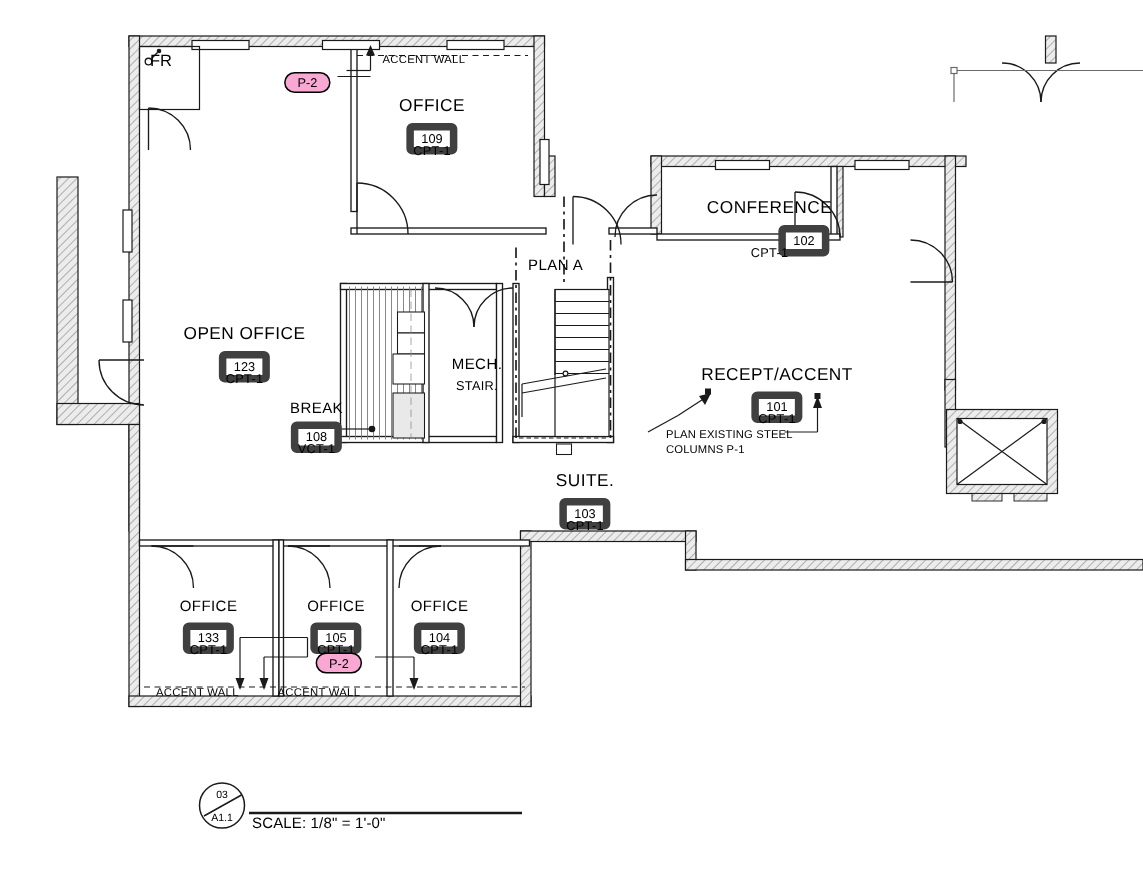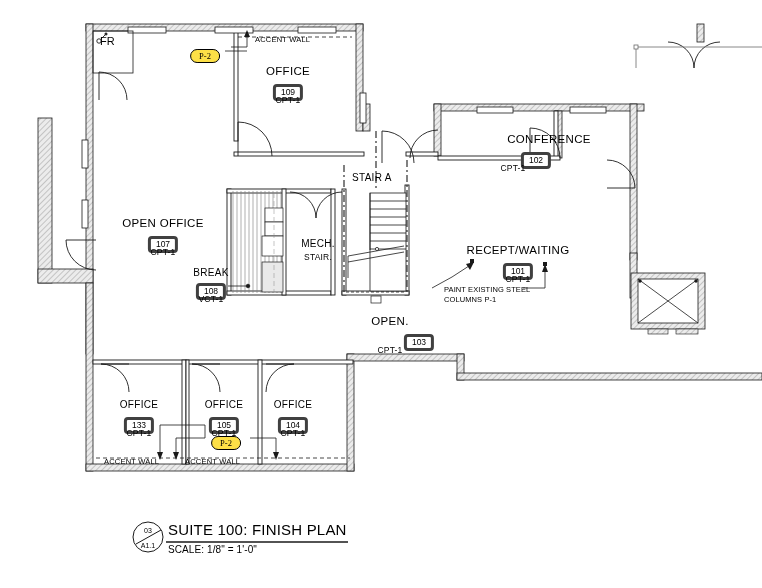--- a/index.html
+++ b/index.html
@@ -4,24 +4,24 @@
 <style>
   html,body{margin:0;padding:0;background:#ffffff;}
   body{width:762px;height:588px;overflow:hidden;
        font-family:"Liberation Sans", sans-serif;color:#000;}
   #sheet{position:relative;width:762px;height:588px;background:#fff;}
   svg#plan{position:absolute;left:0;top:0;width:762px;height:588px;}
   .lbl{position:absolute;white-space:nowrap;line-height:1;}
   .rname{font-size:11.5px;letter-spacing:.3px;text-align:left;}
   .rname.sm{font-size:10px;}
   .fin{font-size:8.5px;letter-spacing:.2px;text-align:center;}
-  .tagbox{display:inline-block;border:3px solid #404040;border-radius:4px;
+  .tagbox{display:inline-block;border:5px solid #404040;border-radius:4px;
           padding:0 5px;font-size:8.5px;line-height:11px;background:#fff;}
   .oval{display:inline-block;border:1px solid #000;border-radius:9px;
-        padding:1px 8px;font-size:8.5px;line-height:10px;background:#fde047;font-family:Liberation Serif, serif;}
+        padding:1px 8px;font-size:8.5px;line-height:10px;background:#f9a8d4;}
   .note{font-size:7.5px;letter-spacing:.1px;line-height:9.5px;}
   .acc{font-size:7.5px;letter-spacing:.2px;}
   .ttl{font-size:15px;letter-spacing:.2px;}
   .tsub{font-size:10px;letter-spacing:.1px;}
   .tnum{font-size:7px;text-align:center;}
   .ctr{transform:translateX(-50%);}
 </style>
 </head>
 <body>
 
@@ -263,34 +263,34 @@
       <ellipse cx="148" cy="537" rx="15" ry="15" fill="#fff" stroke="#1a1a1a" stroke-width="1"></ellipse>
       <line x1="136" y1="544" x2="161" y2="530" stroke="#1a1a1a" stroke-width="1"></line>
       <line x1="166" y1="542" x2="348" y2="542" stroke="#1a1a1a" stroke-width="1.6"></line>
     </g>
   </svg>
 
   <div class="lbl rname ctr" style="left:288px;top:66px;">OFFICE</div>
   <div class="lbl ctr" style="left:288px;top:82px;"><span class="tagbox">109</span></div>
   <div class="lbl fin ctr" style="left:288px;top:96px;">CPT-1</div>
 
-  <div class="lbl rname ctr" style="left:513px;top:134px;margin-left:36px;">CONFERENCE</div>
+  <div class="lbl rname ctr" style="left:513px;top:134px;">CONFERENCE</div>
   <div class="lbl ctr" style="left:513px;top:150px;margin-left:23px;"><span class="tagbox">102</span></div>
   <div class="lbl fin ctr" style="left:513px;top:164px;">CPT-1</div>
 
   <div class="lbl rname ctr" style="left:163px;top:218px;">OPEN OFFICE</div>
-  <div class="lbl ctr" style="left:163px;top:234px;"><span class="tagbox">107</span></div>
+  <div class="lbl ctr" style="left:163px;top:234px;"><span class="tagbox">123</span></div>
   <div class="lbl fin ctr" style="left:163px;top:248px;">CPT-1</div>
 
-  <div class="lbl rname ctr" style="left:518px;top:245px;">RECEPT/WAITING</div>
+  <div class="lbl rname ctr" style="left:518px;top:245px;">RECEPT/ACCENT</div>
   <div class="lbl ctr" style="left:518px;top:261px;"><span class="tagbox">101</span></div>
   <div class="lbl fin ctr" style="left:518px;top:275px;">CPT-1</div>
 
-  <div class="lbl rname ctr" style="left:390px;top:316px;">OPEN.</div>
-  <div class="lbl ctr" style="left:390px;top:332px;margin-left:29px;"><span class="tagbox">103</span></div>
+  <div class="lbl rname ctr" style="left:390px;top:316px;">SUITE.</div>
+  <div class="lbl ctr" style="left:390px;top:332px;"><span class="tagbox">103</span></div>
   <div class="lbl fin ctr" style="left:390px;top:346px;">CPT-1</div>
 
   <div class="lbl rname sm ctr" style="left:139px;top:400px;">OFFICE</div>
   <div class="lbl ctr" style="left:139px;top:415px;"><span class="tagbox">133</span></div>
   <div class="lbl fin ctr" style="left:139px;top:429px;">CPT-1</div>
 
   <div class="lbl rname sm ctr" style="left:224px;top:400px;">OFFICE</div>
   <div class="lbl ctr" style="left:224px;top:415px;"><span class="tagbox">105</span></div>
   <div class="lbl fin ctr" style="left:224px;top:429px;">CPT-1</div>
 
@@ -298,32 +298,31 @@
   <div class="lbl ctr" style="left:293px;top:415px;"><span class="tagbox">104</span></div>
   <div class="lbl fin ctr" style="left:293px;top:429px;">CPT-1</div>
 
   <div class="lbl rname sm ctr" style="left:211px;top:268px;">BREAK</div>
   <div class="lbl ctr" style="left:211px;top:281px;"><span class="tagbox">108</span></div>
   <div class="lbl fin ctr" style="left:211px;top:295px;">VCT-1</div>
 
   <div class="lbl rname sm ctr" style="left:318px;top:239px;">MECH.</div>
   <div class="lbl fin ctr" style="left:318px;top:253px;">STAIR.</div>
 
-  <div class="lbl rname sm" style="left:352px;top:173px;">STAIR A</div>
+  <div class="lbl rname sm" style="left:352px;top:173px;">PLAN A</div>
 
   <div class="lbl" style="left:100px;top:36px;font-size:11px;">FR</div>
 
   <div class="lbl acc" style="left:255px;top:36px;">ACCENT WALL</div>
   <div class="lbl acc" style="left:104px;top:458px;">ACCENT WALL</div>
   <div class="lbl acc" style="left:185px;top:458px;">ACCENT WALL</div>
 
   <div class="lbl ctr" style="left:205px;top:46px;"><span class="oval">P-2</span></div>
   <div class="lbl ctr" style="left:226px;top:433px;"><span class="oval">P-2</span></div>
 
-  <div class="lbl note" style="left:444px;top:285px;">PAINT EXISTING STEEL</div>
+  <div class="lbl note" style="left:444px;top:285px;">PLAN EXISTING STEEL</div>
   <div class="lbl note" style="left:444px;top:295px;">COLUMNS P-1</div>
 
   <div class="lbl tnum" style="left:139px;top:527px;width:18px;">03</div>
   <div class="lbl tnum" style="left:136px;top:542px;width:24px;">A1.1</div>
-  <div class="lbl ttl" style="left:168px;top:522px;">SUITE 100: FINISH PLAN</div>
   <div class="lbl tsub" style="left:168px;top:545px;">SCALE: 1/8" = 1'-0"</div>
 
 </div>
 
 </body></html>

